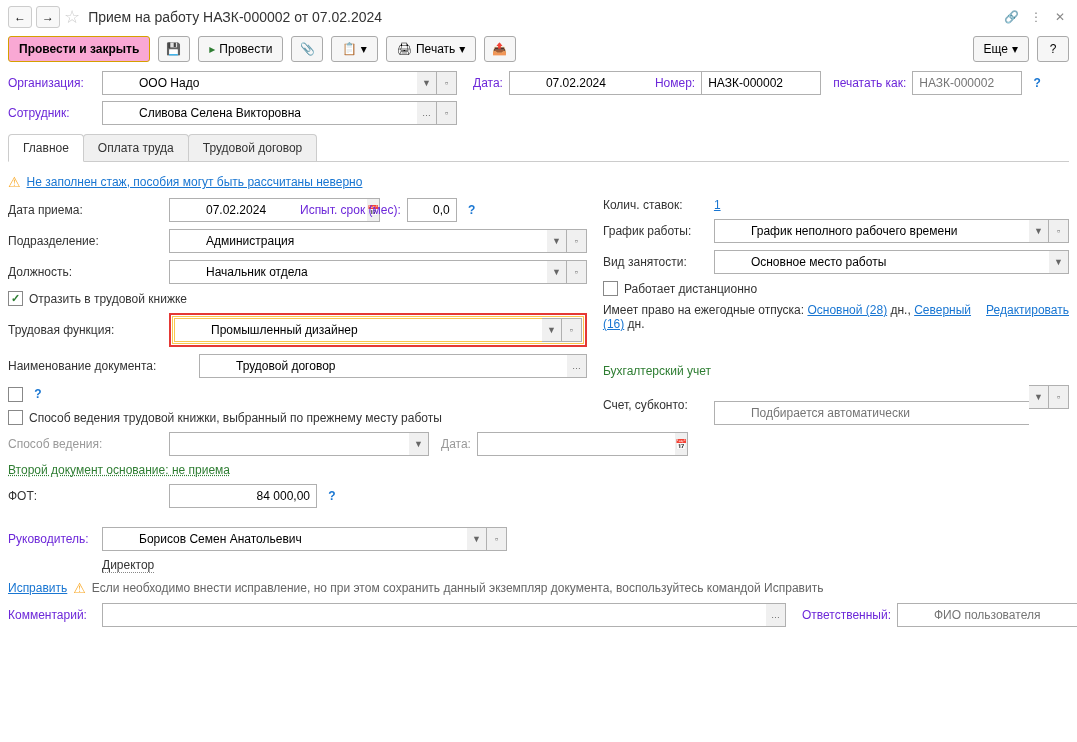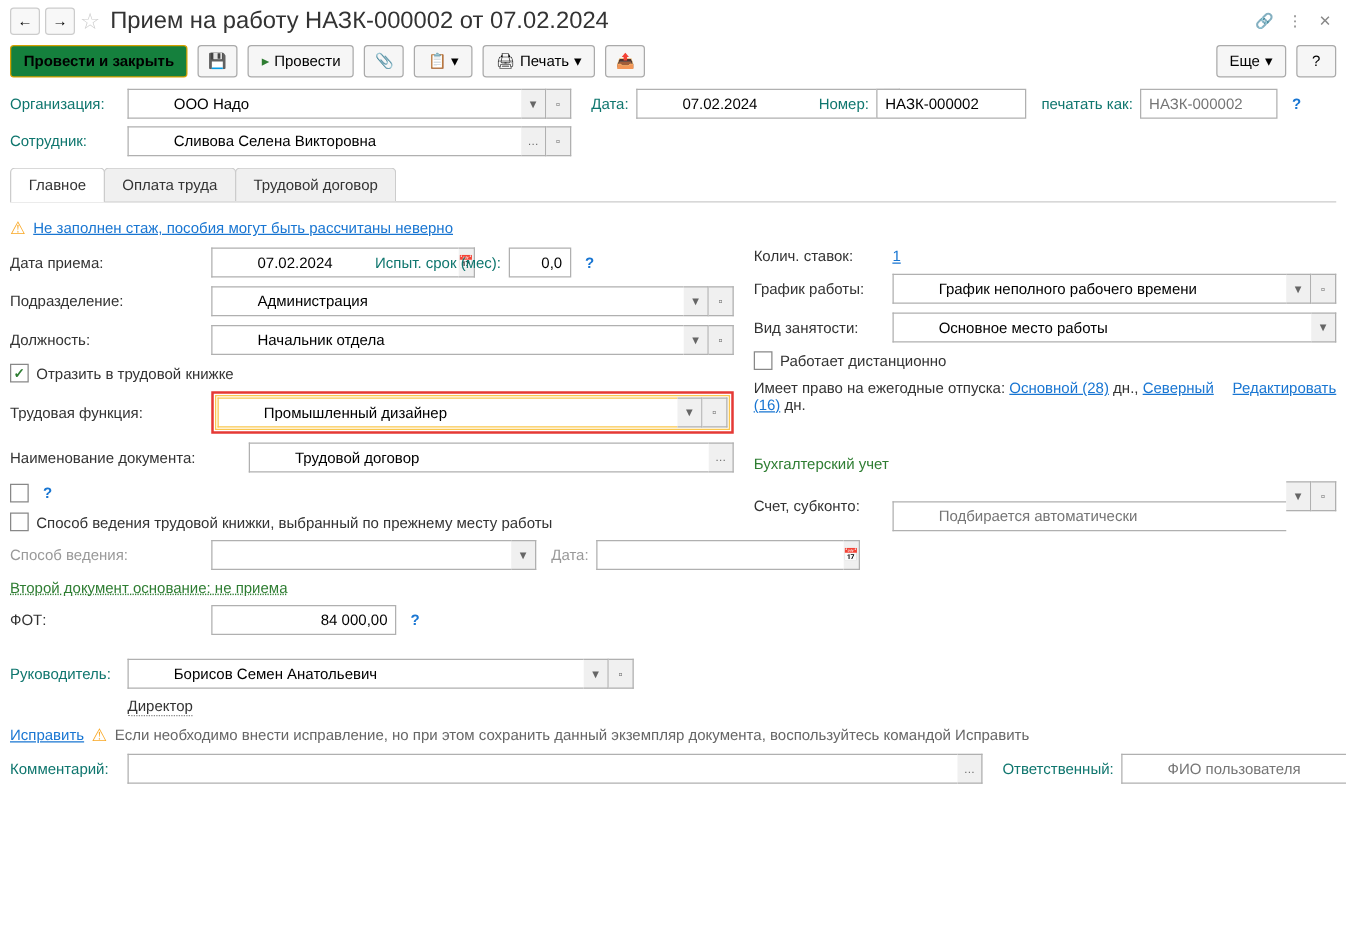--- a/index.html
+++ b/index.html
@@ -1,29 +1,29 @@
 <!DOCTYPE html>
 <html><head>
 <meta charset="utf-8">
 <style>
 * { box-sizing: border-box; margin: 0; padding: 0; font-family: Arial, sans-serif; font-size: 12px; }
 body { background: #fff; color: #333; padding: 4px; }
 .titlebar { display: flex; align-items: center; padding: 2px 4px; gap: 4px; }
 .nav-btn { width: 24px; height: 22px; border: 1px solid #ccc; background: #f8f8f8; border-radius: 3px; cursor: pointer; display: inline-flex; align-items: center; justify-content: center; }
 .star { font-size: 18px; color: #ccc; }
-.title { font-size: 19px; font-weight: normal; margin-left: 4px; }
+.title { font-size: 14px; font-weight: normal; margin-left: 4px; }
 .title-right { margin-left: auto; display: flex; gap: 6px; align-items: center; }
 .icon-btn { width: 18px; height: 18px; cursor: pointer; color: #888; display: inline-flex; align-items: center; justify-content: center; }
 .toolbar { display: flex; gap: 8px; padding: 6px 4px; align-items: center; }
 .btn { border: 1px solid #aaa; background: #f6f6f6; border-radius: 3px; padding: 4px 10px; cursor: pointer; display: inline-flex; align-items: center; gap: 4px; height: 26px; }
-.btn-yellow { background: #15803d; border: 1px solid #d4a000; font-weight: bold; }
+.btn-yellow { background: #f9a8d4; border: 1px solid #d4a000; font-weight: bold; }
 .btn-icon { width: 32px; padding: 0; justify-content: center; }
 .spacer { flex: 1; }
 .form-row { display: flex; align-items: center; padding: 3px 4px; gap: 6px; }
-.label { color: #0f766e; }
+.label { color: #6d28d9; }
 .input { border: 1px solid #b0b0b0; background: #fff; padding: 3px 6px; height: 24px; }
 .input-dd { display: flex; }
 .input-dd .input { border-right: none; flex: 1; padding-left: 36px; }
 .dd-btn { width: 20px; height: 24px; border: 1px solid #b0b0b0; border-left: none; background: #f0f0f0; cursor: pointer; display: inline-flex; align-items: center; justify-content: center; font-size: 9px; color: #666; }
 .tabs { display: flex; border-bottom: 1px solid #ccc; margin: 6px 4px 0; }
 .tab { padding: 6px 14px; border: 1px solid #ccc; border-bottom: none; background: #f0f0f0; cursor: pointer; border-radius: 4px 4px 0 0; margin-right: -1px; position: relative; }
 .tab.active { background: #fff; border-bottom: 1px solid #fff; margin-bottom: -1px; z-index: 1; }
 .content { padding: 8px 4px; }
 .warning { display: flex; align-items: center; gap: 6px; padding: 4px 0 8px; }
 .warn-icon { color: #f9a825; font-size: 14px; }

